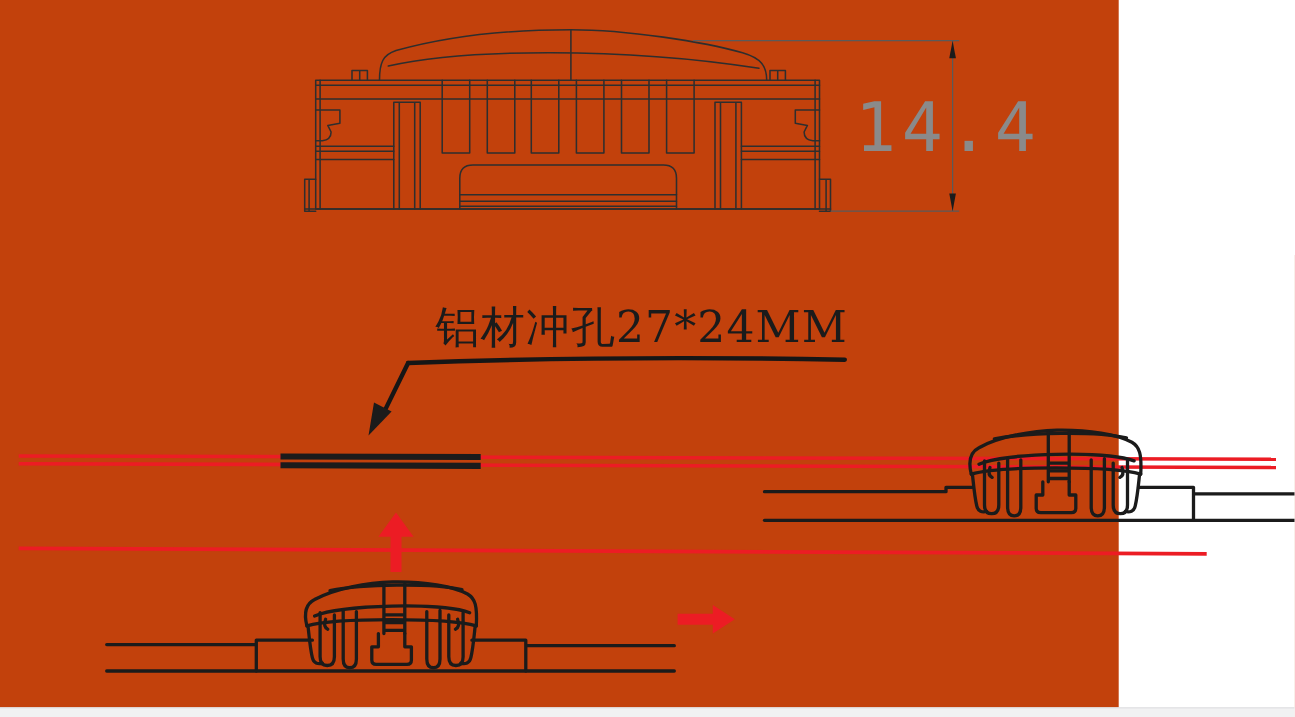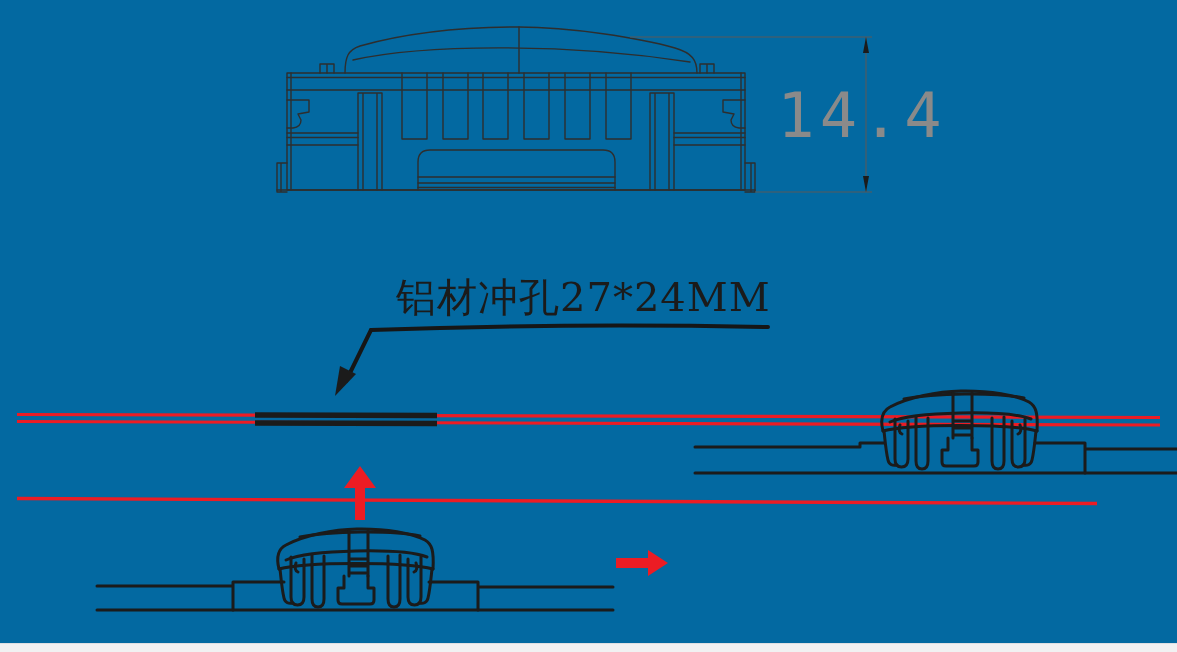--- a/index.html
+++ b/index.html
@@ -1,17 +1,17 @@
 <!DOCTYPE html>
 <html style="--accent-red: #EC1C24; --line-black: #1b1b1b; --line-dark: #2e2e2e; --dim-gray: #5a5a5a; --dim-text-gray: #8a8a8a; --strip-gray: #f1f1f2;"><head>
 <meta charset="utf-8">
 <style>
   html,body{margin:0;padding:0;background:#ffffff;width:1177px;height:652px;overflow:hidden;
     font-family:"Liberation Sans",sans-serif;}
-  .canvas{position:relative;width:1177px;height:652px;background:#0369a1;text-align:center;}
+  .canvas{position:relative;width:1017px;height:652px;background:#c2410c;text-align:center;}
   svg{position:absolute;left:0;top:0;}
   
   .thin{stroke:var(--line-dark,#2e2e2e);stroke-width:1.4;fill:none;stroke-linejoin:round;stroke-linecap:round;}
   .thick{stroke:var(--line-black,#1b1b1b);stroke-width:3;fill:none;stroke-linejoin:round;stroke-linecap:round;}
   .red-line{stroke:var(--accent-red,#EC1C24);fill:none;}
   .red-fill{fill:var(--accent-red,#EC1C24);stroke:none;}
   .blk-fill{fill:var(--line-black,#1b1b1b);stroke:none;}
   .hole-seg{stroke:var(--line-black,#161616);stroke-width:5.5;fill:none;}
   .dim-line{stroke:var(--dim-gray,#5a5a5a);stroke-width:1.1;fill:none;}
   .dim-text{font-family:"DejaVu Sans Mono",monospace;font-weight:100;

